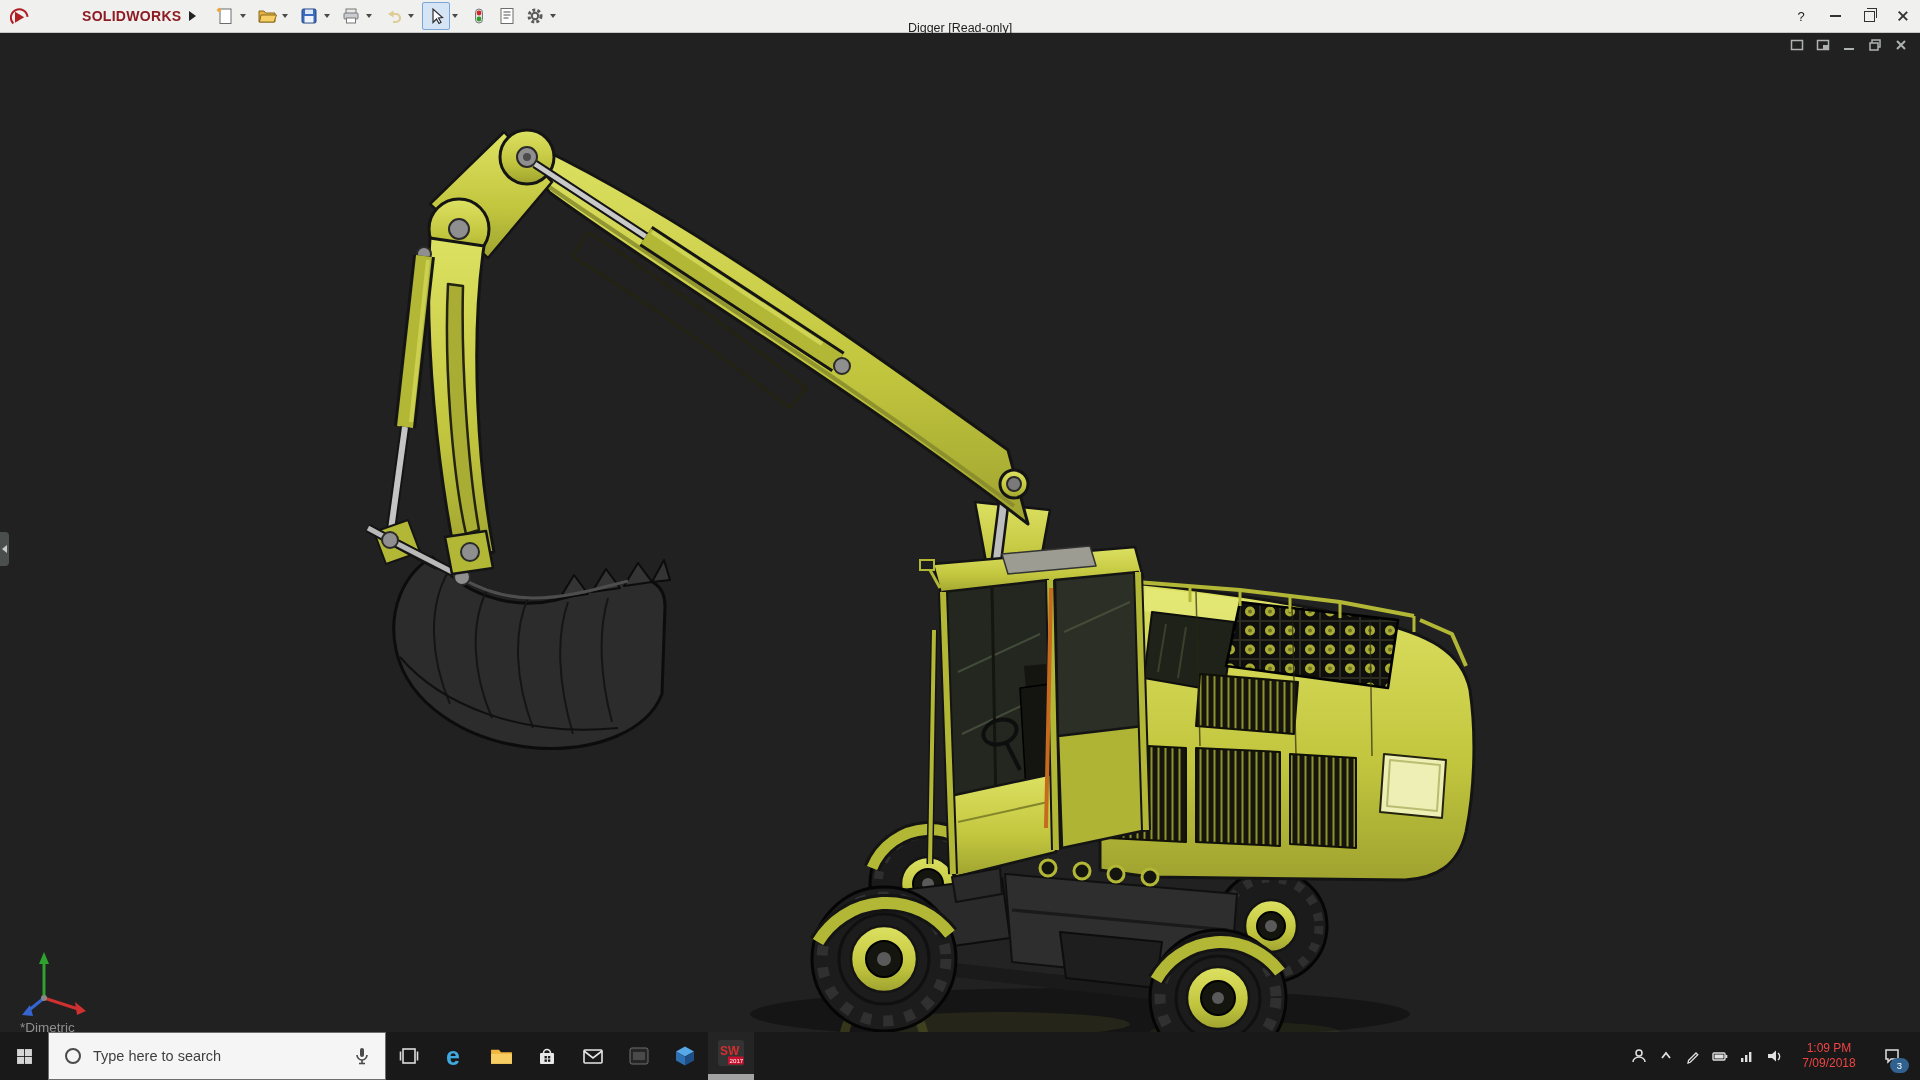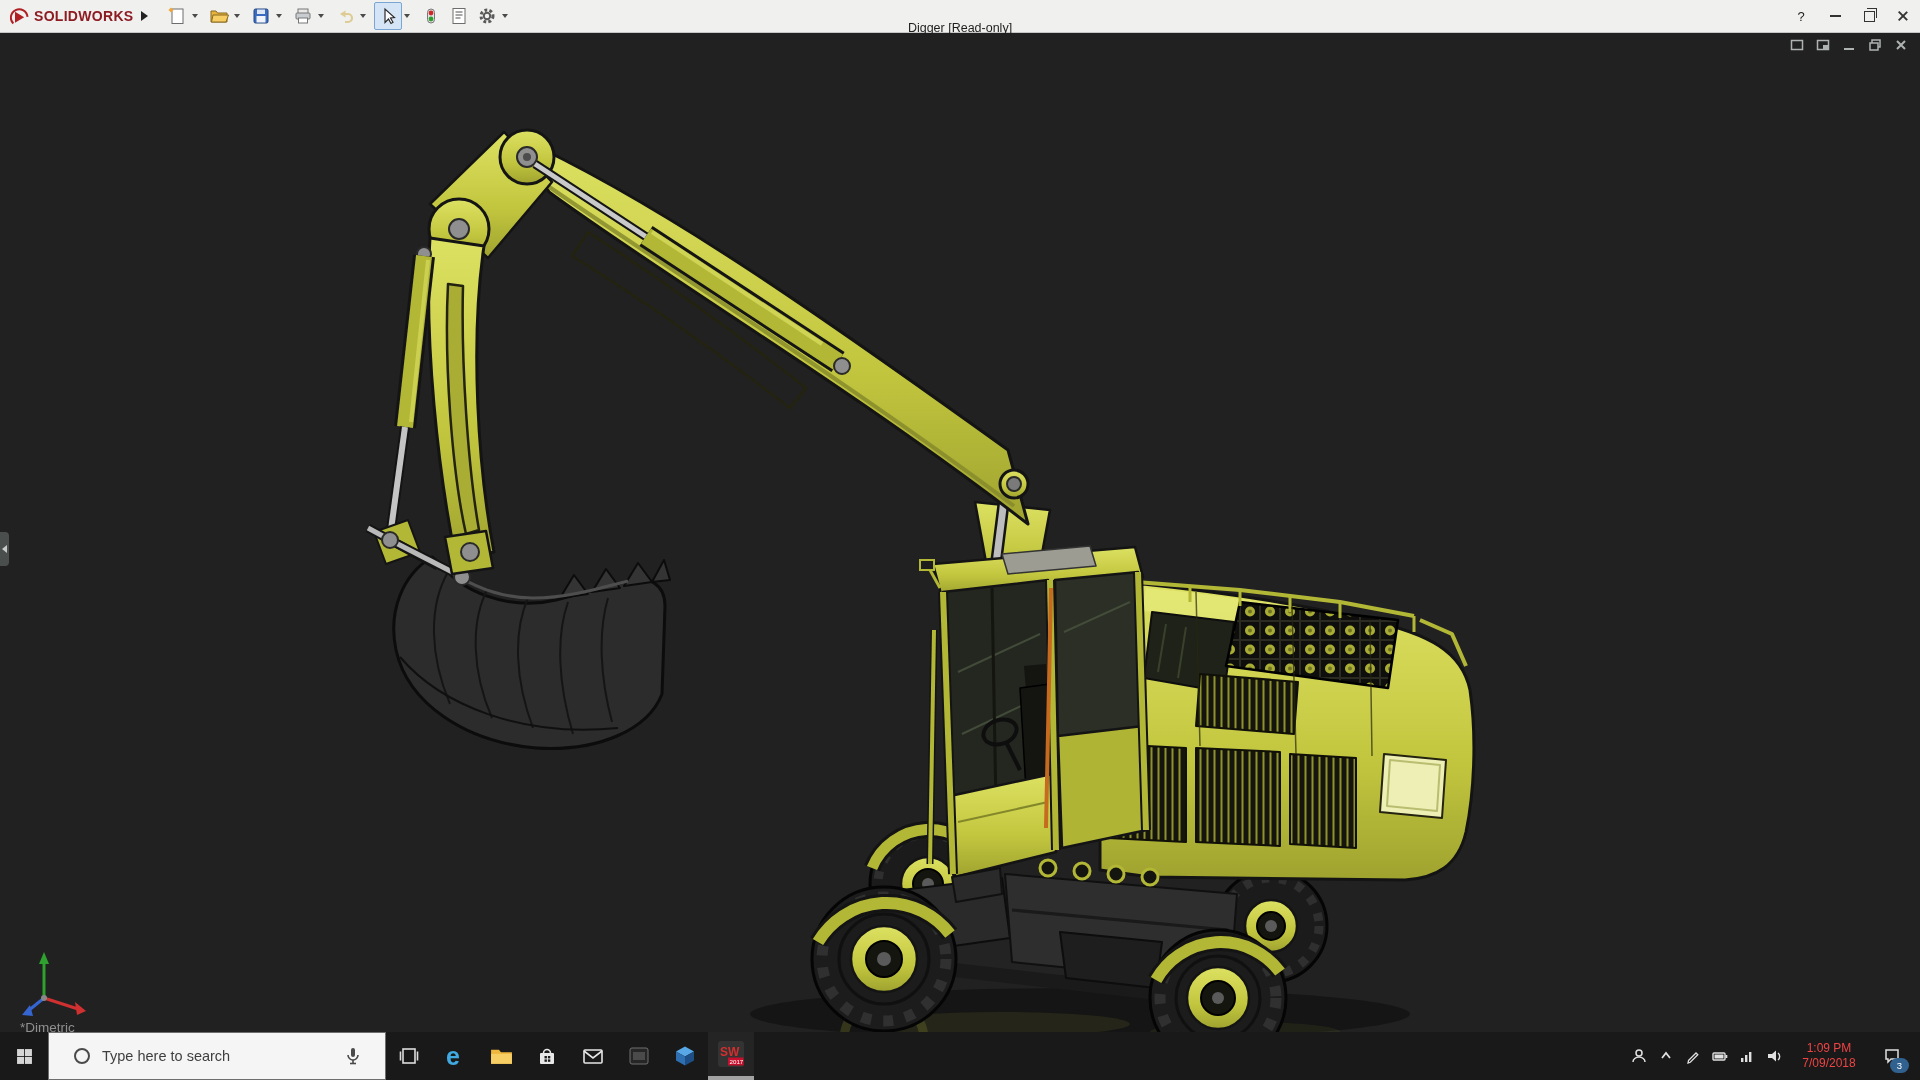--- a/index.html
+++ b/index.html
@@ -2,21 +2,21 @@
 <html><head>
 <meta charset="utf-8">
 <style>
   html,body{margin:0;padding:0;width:1920px;height:1080px;overflow:hidden;background:#000;
     font-family:"Liberation Sans",sans-serif;}
   .app{position:relative;width:1920px;height:1080px;}
 
   
   .titlebar{position:absolute;top:0;left:0;right:0;height:32px;background:#f0f0ef;
     border-bottom:1px solid #c6c6c6;display:flex;align-items:center;z-index:30;}
-  .logo{display:flex;align-items:center;margin-left:10px;}
+  .logo{display:flex;align-items:center;margin-left:10px;gap:48px;}
   .logo-text{font-weight:bold;font-size:14px;color:#8d1b22;letter-spacing:.3px;margin-left:4px;}
   .flyout-arrow{margin-left:8px;width:0;height:0;border-top:5px solid transparent;
     border-bottom:5px solid transparent;border-left:7px solid #222;cursor:pointer;}
   .qat{display:flex;align-items:center;margin-left:16px;}
   .tb-group{display:flex;align-items:center;margin-right:2px;}
   .tb-btn{width:26px;height:26px;display:flex;align-items:center;justify-content:center;border-radius:2px;}
   .tb-btn.active{background:#d5e5f6;border:1px solid #7aa6d6;}
   .tb-btn.disabled{opacity:.45;}
   .chev{width:0;height:0;border-left:3.5px solid transparent;border-right:3.5px solid transparent;
     border-top:4px solid #4a4a4a;margin:0 6px 0 2px;}
@@ -45,23 +45,23 @@
   .left-flyout i{width:0;height:0;border-top:4px solid transparent;border-bottom:4px solid transparent;
     border-right:5px solid #c7cbc9;}
   .triad{position:absolute;left:14px;bottom:6px;z-index:4;}
   .view-label{position:absolute;left:20px;bottom:-3px;color:#8f8f8f;font-size:13.5px;z-index:4;}
 
   
   .taskbar{position:absolute;left:0;right:0;bottom:0;height:48px;background:#191919;
     display:flex;align-items:stretch;z-index:40;}
   .tb-item{width:46px;display:flex;align-items:center;justify-content:center;flex:0 0 auto;}
   .tb-item.start{width:48px;}
-  .tb-item.running{border-bottom:4px solid #a3a3a3;background:rgba(255,255,255,.05);box-sizing:border-box;}
+  .tb-item.running{border-bottom:6px solid #a3a3a3;background:rgba(255,255,255,.05);box-sizing:border-box;}
   .searchbox{width:338px;background:#f5f5f5;border:1px solid #6e6e6e;box-sizing:border-box;
-    display:flex;align-items:center;padding:0 23px;gap:8px;flex:0 0 auto;}
+    display:flex;align-items:center;padding:0 14px;gap:8px;flex:0 0 auto;}
   .search-input{flex:1;border:none;outline:none;background:transparent;font-size:14.5px;color:#222;
     font-family:"Liberation Sans",sans-serif;min-width:0;}
   .search-input::placeholder{color:#3f3f3f;}
   .tray{margin-left:auto;display:flex;align-items:center;}
   .tray-icon{width:27px;height:48px;display:flex;align-items:center;justify-content:center;}
   .clock{width:76px;text-align:center;color:#ef4444;font-size:12px;line-height:15px;padding:0 4px;}
   .action{position:relative;width:42px;height:48px;display:flex;align-items:center;justify-content:center;}
   .badge{position:absolute;right:4px;bottom:7px;min-width:15px;height:15px;border-radius:8px;
     background:#30618f;color:#fff;font-size:9.5px;line-height:15px;text-align:center;padding:0 2px;}
   .show-desktop{width:6px;border-left:1px solid #4d4d4d;}

